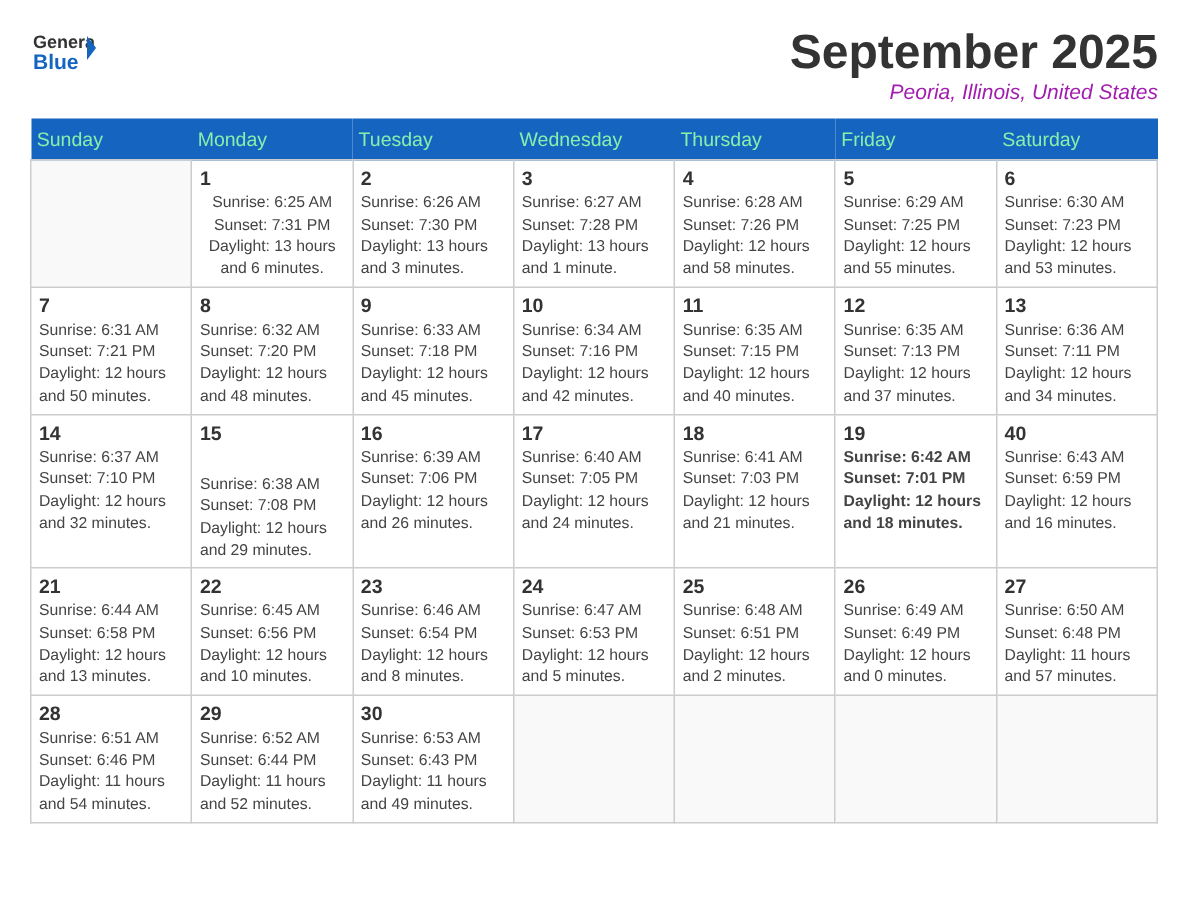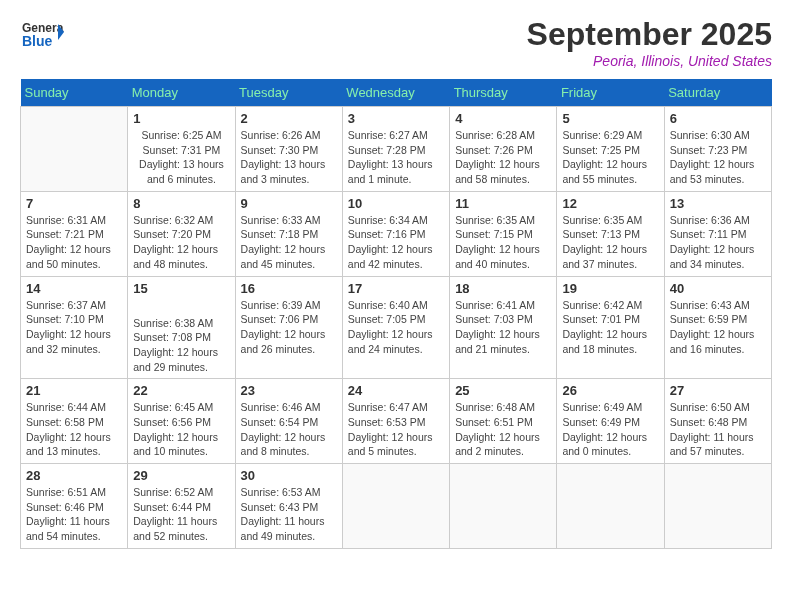--- a/index.html
+++ b/index.html
@@ -227,21 +227,21 @@
         </td>
         <td>
           <span class="day-num">18</span>
           <div class="day-info" style="white-space: pre-line;">Sunrise: 6:41 AM
 Sunset: 7:03 PM
 Daylight: 12 hours
 and 21 minutes.</div>
         </td>
         <td>
           <span class="day-num">19</span>
-          <div class="day-info" style="white-space: pre-line;">Sunrise: 6:42 AM
+          <div class="day-info" style="white-space: pre-line; font-weight: bold;">Sunrise: 6:42 AM
 Sunset: 7:01 PM
 Daylight: 12 hours
 and 18 minutes.</div>
         </td>
         <td>
           <span class="day-num">40</span>
           <div class="day-info" style="white-space: pre-line;">Sunrise: 6:43 AM
 Sunset: 6:59 PM
 Daylight: 12 hours
 and 16 minutes.</div>

